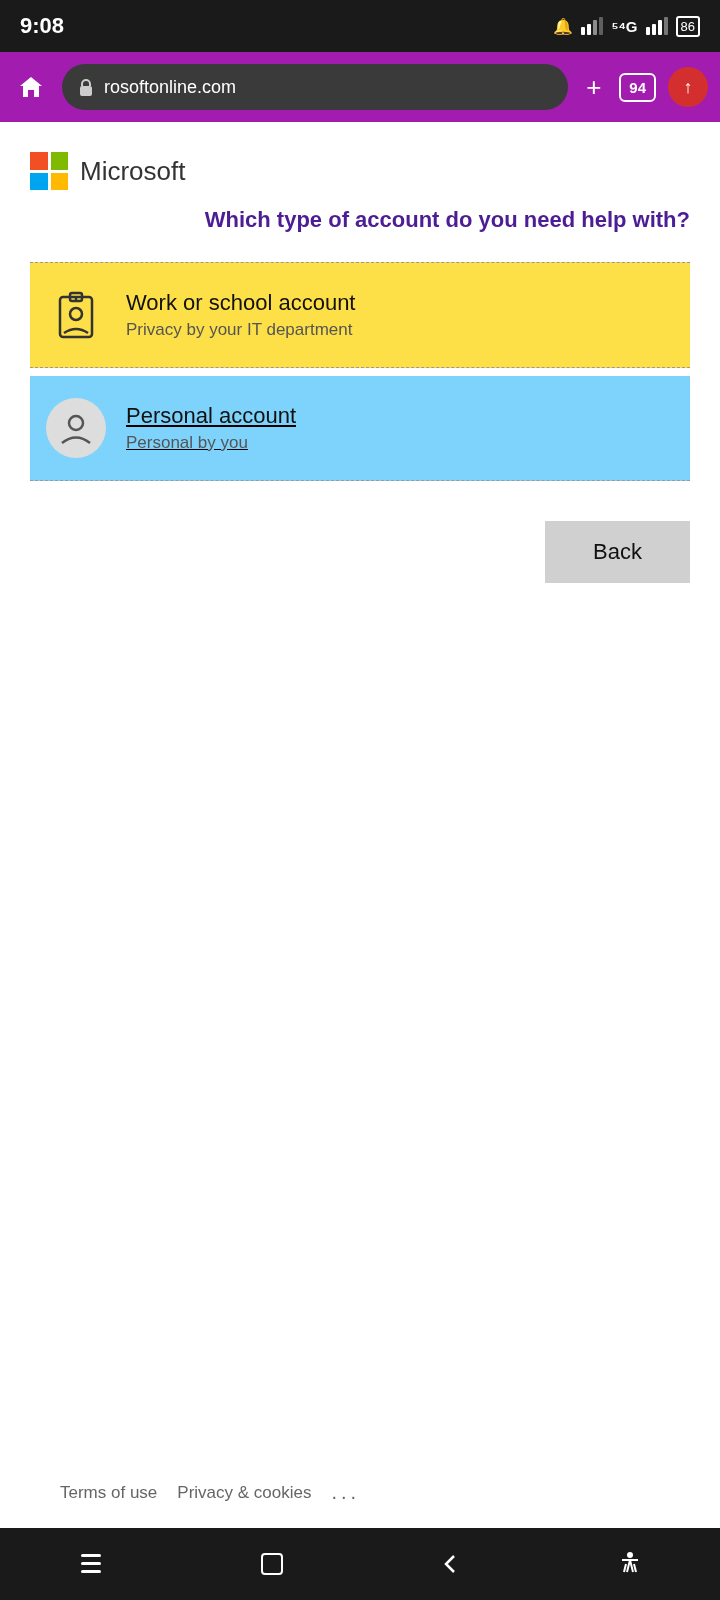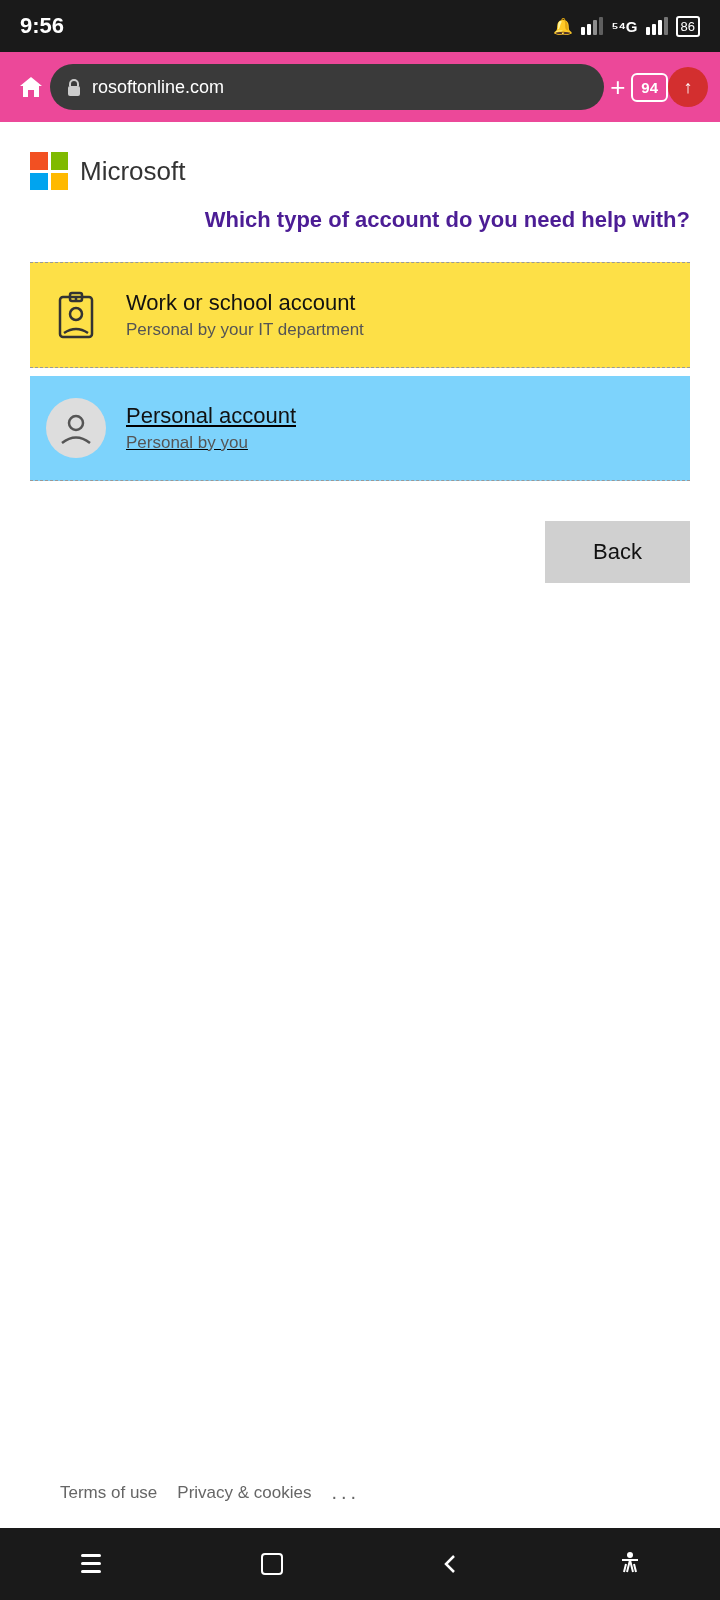--- a/index.html
+++ b/index.html
@@ -37,25 +37,26 @@
     .battery-icon {
       border: 2px solid #fff;
       border-radius: 3px;
       padding: 1px 3px;
       font-size: 13px;
       position: relative;
     }
 
     
     .browser-bar {
-      background: #ec4899;
+      background: #a21caf;
       height: 70px;
       display: flex;
       align-items: center;
       padding: 0 12px;
+      gap: 12px;
       flex-shrink: 0;
     }
     .browser-home-btn {
       color: #fff;
       font-size: 24px;
       background: none;
       border: none;
       cursor: pointer;
       padding: 6px;
     }
@@ -266,21 +267,21 @@
       justify-content: center;
     }
 
     
     svg { display: block; }
   </style>
 </head>
 <body>
 
 <div class="status-bar">
-  <span class="status-time">9:56</span>
+  <span class="status-time">9:08</span>
   <div class="status-icons">
 
     <span>🔔</span>
 
     <span>
       <svg width="22" height="18" viewBox="0 0 22 18" fill="white">
         <rect x="0" y="10" width="4" height="8" rx="1"></rect>
         <rect x="6" y="7" width="4" height="11" rx="1"></rect>
         <rect x="12" y="3" width="4" height="15" rx="1" opacity="0.5"></rect>
         <rect x="18" y="0" width="4" height="18" rx="1" opacity="0.3"></rect>
@@ -347,21 +348,21 @@
         <rect x="20" y="4" width="12" height="8" rx="2"></rect>
         <line x1="26" y1="8" x2="26" y2="12"></line>
 
         <circle cx="26" cy="25" r="6"></circle>
 
         <path d="M14 44 Q26 36 38 44" fill="none"></path>
       </svg>
     </div>
     <div class="account-text">
       <span class="account-title">Work or school account</span>
-      <span class="account-subtitle">Personal by your IT department</span>
+      <span class="account-subtitle">Privacy by your IT department</span>
     </div>
   </div>
 
   <div class="account-option personal">
     <div class="personal-icon-wrap">
       <svg width="36" height="36" viewBox="0 0 36 36" fill="none" stroke="#555" stroke-width="2.5">
         <circle cx="18" cy="13" r="7"></circle>
         <path d="M4 33 Q18 22 32 33" fill="none"></path>
       </svg>
     </div>

